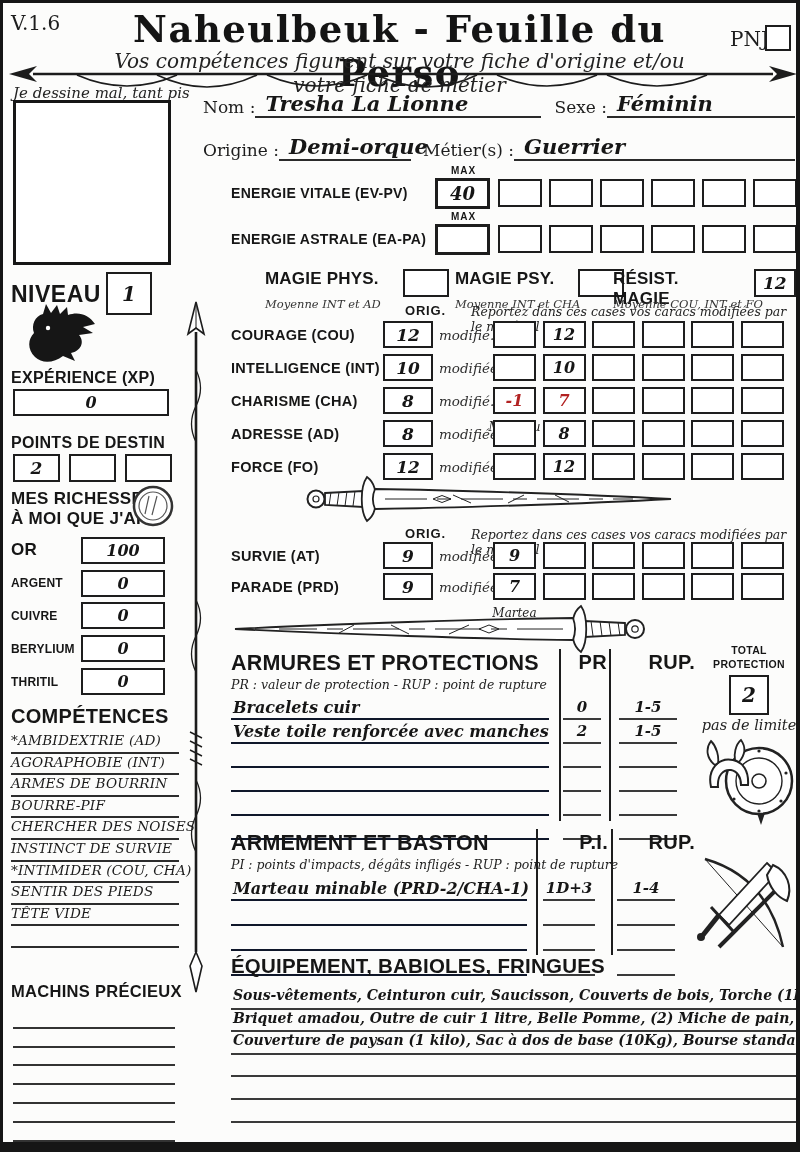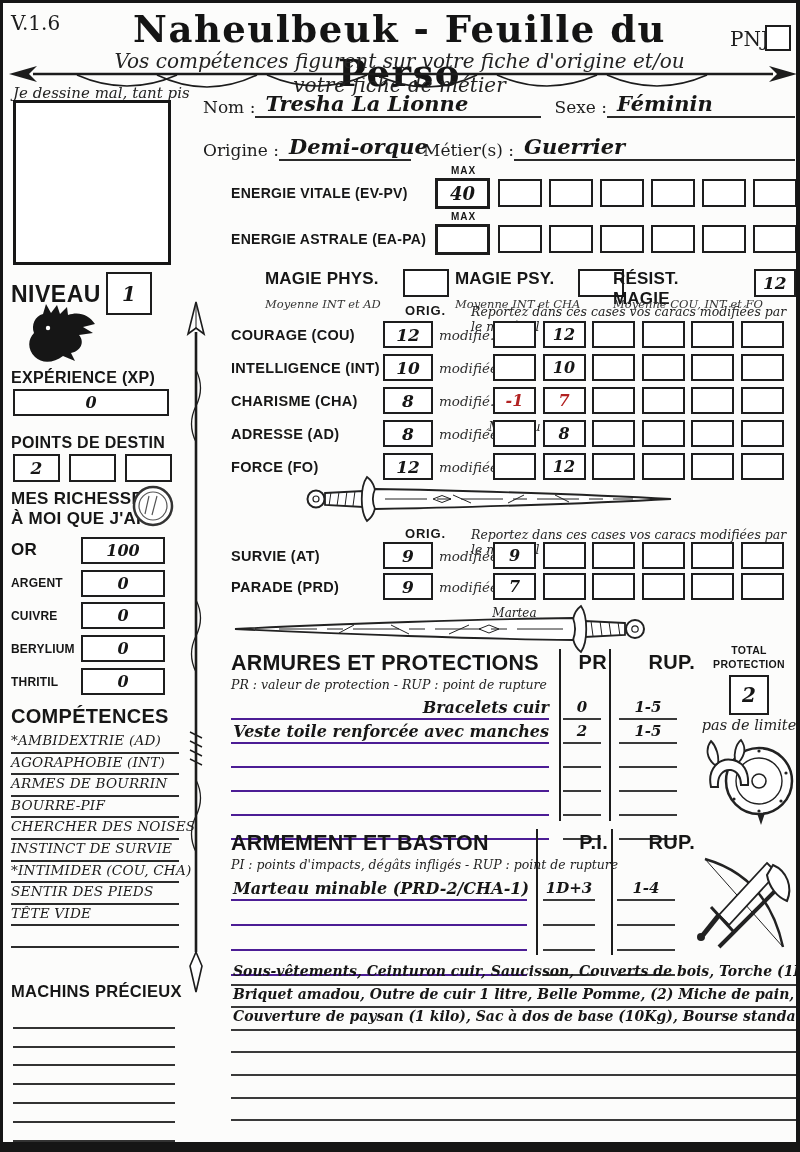--- a/index.html
+++ b/index.html
@@ -97,21 +97,21 @@
   .table-sec { width:564px; }
   #armor-section { left:228px; top:648px; } #weapons-section { left:228px; top:828px; }
   .sec-title { font-size:21.5px; letter-spacing:.2px; }
   .sec-sub { font-size:12.5px; margin-top:1px; }
   .vline { position:absolute; width:2px; background:#1d1d1d; top:-2px; }
   #armor-section .vline { height:172px; } #weapons-section .vline { height:126px; }
   .col-hdr { position:absolute; top:0; text-align:right; font-size:20px; }
   .t-rows { margin-top:4px; }
   .t-row { display:flex; align-items:flex-end; }
   #armor-section .t-row { height:24px; } #weapons-section .t-row { height:25px; }
-  .t-name { border-bottom:2px solid #4c1d95; font-size:16px; white-space:nowrap; padding-left:2px; height:22px;text-align:right; }
+  .t-name { border-bottom:2px solid #0f172a; font-size:16px; white-space:nowrap; padding-left:2px; height:22px; }
   .t-val { border-bottom:2px solid #3a3a3a; text-align:center; font-size:15px; height:22px; }
   #armor-section .t-name { width:318px; }
   #armor-section .t-pr { width:38px; margin-left:14px; }
   #armor-section .t-rup { width:58px; margin-left:18px; }
   #weapons-section .t-name { width:296px; }
   #weapons-section .t-pr { width:52px; margin-left:16px; }
   #weapons-section .t-rup { width:58px; margin-left:22px; }
 
   #total-block { left:698px; top:641px; width:96px; text-align:center; }
   .total-lbl { font-size:10.5px; line-height:1.3; letter-spacing:.3px; }
@@ -598,20 +598,21 @@
     <line x1="16" y1="4" x2="94" y2="92" stroke="#222" stroke-width="1"></line>
     <path d="M78,8 L88,18 L40,70 L30,60 Z" fill="#fff" stroke="#222" stroke-width="1.8"></path>
     <path d="M30,60 L14,80" stroke="#222" stroke-width="5"></path>
     <path d="M22,52 L44,76" stroke="#222" stroke-width="3"></path>
     <circle cx="12" cy="82" r="4" fill="#222"></circle>
     <path d="M92,30 L30,92" stroke="#222" stroke-width="4"></path>
     <path d="M84,10 C98,16 104,32 98,46 C88,42 80,32 78,20 Z" fill="#fff" stroke="#222" stroke-width="2"></path>
   </svg>
 
   <div class="abs" id="equipment-section">
+    <div class="eq-title lbl">ÉQUIPEMENT, BABIOLES, FRINGUES</div>
     <div class="eq-lines" id="eq-lines">
         <div class="eq-line hand">Sous-vêtements, Ceinturon cuir, Saucisson, Couverts de bois, Torche (1H), Écuelle</div>
         <div class="eq-line hand">Briquet amadou, Outre de cuir 1 litre, Belle Pomme, (2) Miche de pain, Chaussettes</div>
         <div class="eq-line hand">Couverture de paysan (1 kilo), Sac à dos de base (10Kg), Bourse standard (Max 50PO)</div>
         <div class="eq-line hand"></div>
         <div class="eq-line hand"></div>
         <div class="eq-line hand"></div>
         <div class="eq-line hand"></div>
       </div>
   </div>

